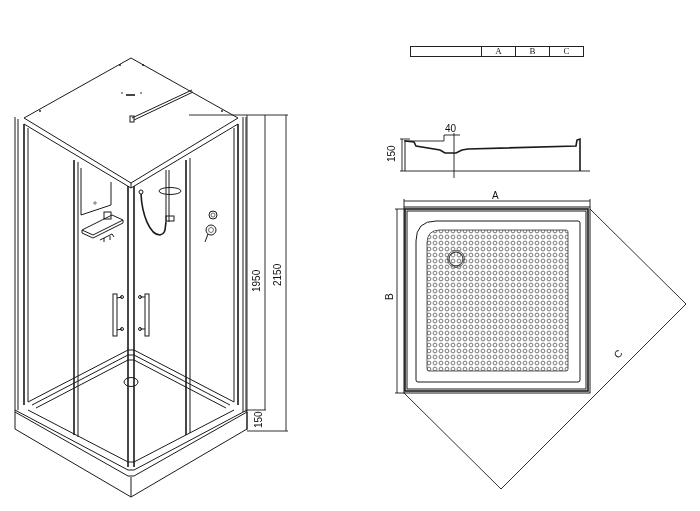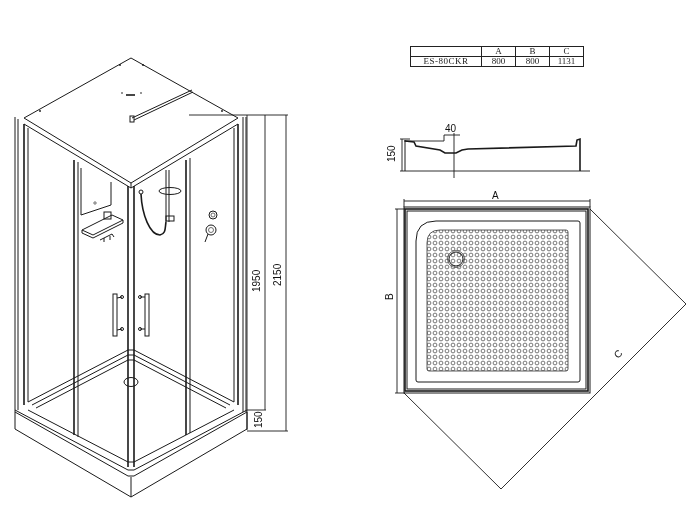--- a/index.html
+++ b/index.html
@@ -18,26 +18,20 @@
 </head>
 <body>
 
 <table class="spec-table">
   <tbody>
       <tr>
     <td class="model"></td>
     <td class="val">A</td>
     <td class="val">B</td>
     <td class="val">C</td>
-  </tr>
-  <tr>
-    <td class="model">ES-80CKR</td>
-    <td class="val">800</td>
-    <td class="val">800</td>
-    <td class="val">1131</td>
   </tr>
 </tbody>
   </table>
 
 <svg id="drawing" viewBox="0 0 700 511" xmlns="http://www.w3.org/2000/svg">
   <defs>
     <pattern id="dots" x="0" y="0" width="6" height="6" patternUnits="userSpaceOnUse">
       <circle cx="3" cy="3" r="1.9" fill="none" stroke="#555" stroke-width="0.8"></circle>
     </pattern>
   </defs>

